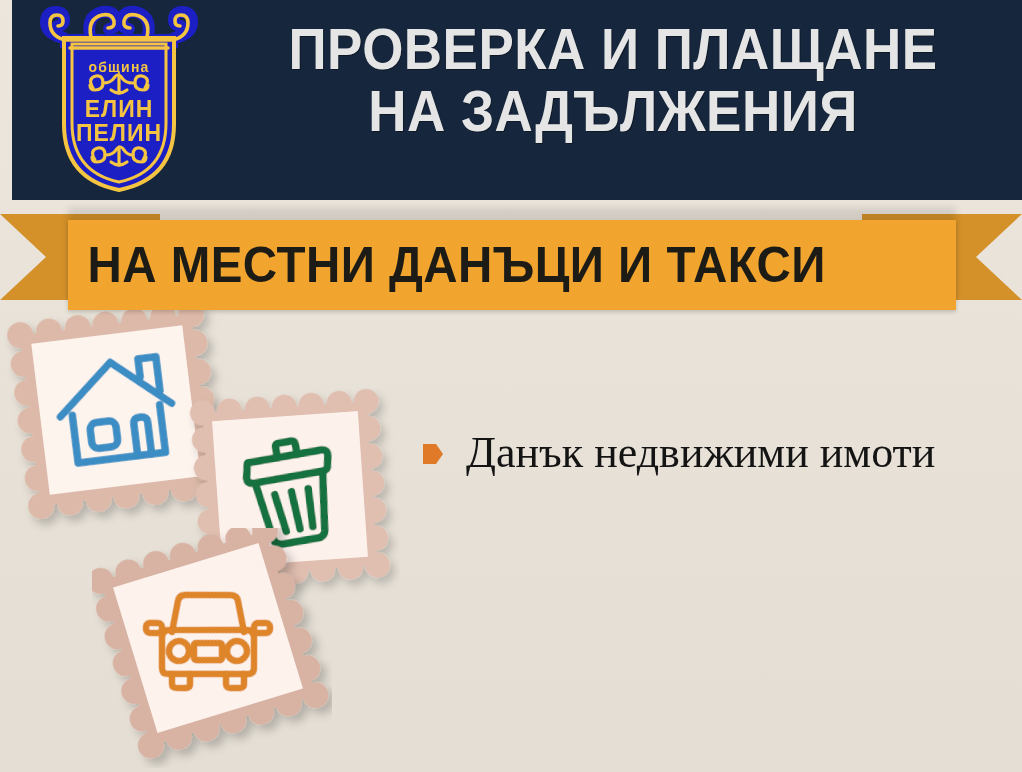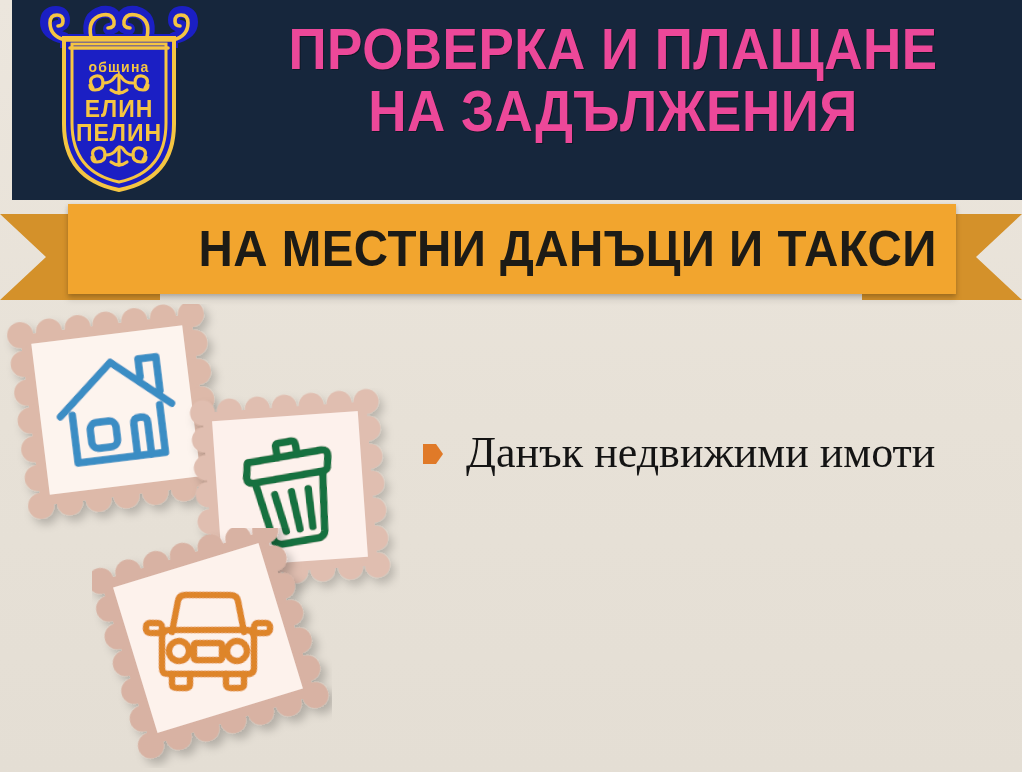--- a/index.html
+++ b/index.html
@@ -22,21 +22,21 @@
     z-index:5;
   }
   .crest-wrap{
     position:absolute;left:22px;top:4px;width:170px;height:192px;
   }
   .crest-wrap svg{display:block;width:170px;height:192px;}
 
   .title-block{
     position:absolute;left:196px;top:18px;width:810px;
     text-align:center;
-    color:#ec4899;
+    color:#e5e5e5;
   }
   .title-line{
     font-family:"Liberation Sans", sans-serif;
     font-weight:bold;
     font-size:57px;
     line-height:62px;
     letter-spacing:0.5px;
     transform:scaleX(0.93);
     transform-origin:center;
     white-space:nowrap;
@@ -57,23 +57,23 @@
   .ribbon-tail.right{
     right:0px;width:160px;
     clip-path:polygon(0 0,160px 0,114px 43px,160px 86px,0 86px);
   }
   .ribbon-shadow{
     position:absolute;left:68px;top:8px;width:888px;height:92px;
     background:rgba(0,0,0,0.10);
     filter:blur(3px);
   }
   .ribbon-main{
-    position:absolute;left:68px;top:4px;width:888px;height:90px;
+    position:absolute;left:68px;top:20px;width:888px;height:90px;
     background:#f2a52e;
-    display:flex;align-items:center;justify-content:flex-end;
+    display:flex;align-items:center;justify-content:flex-start;
     box-shadow:0 2px 4px rgba(0,0,0,0.18);
   }
   .ribbon-text{
     font-family:"Liberation Sans", sans-serif;
     font-weight:bold;
     font-size:50px;
     line-height:50px;
     color:#1d1b16;
     letter-spacing:0.5px;
     transform:scaleX(0.95);

